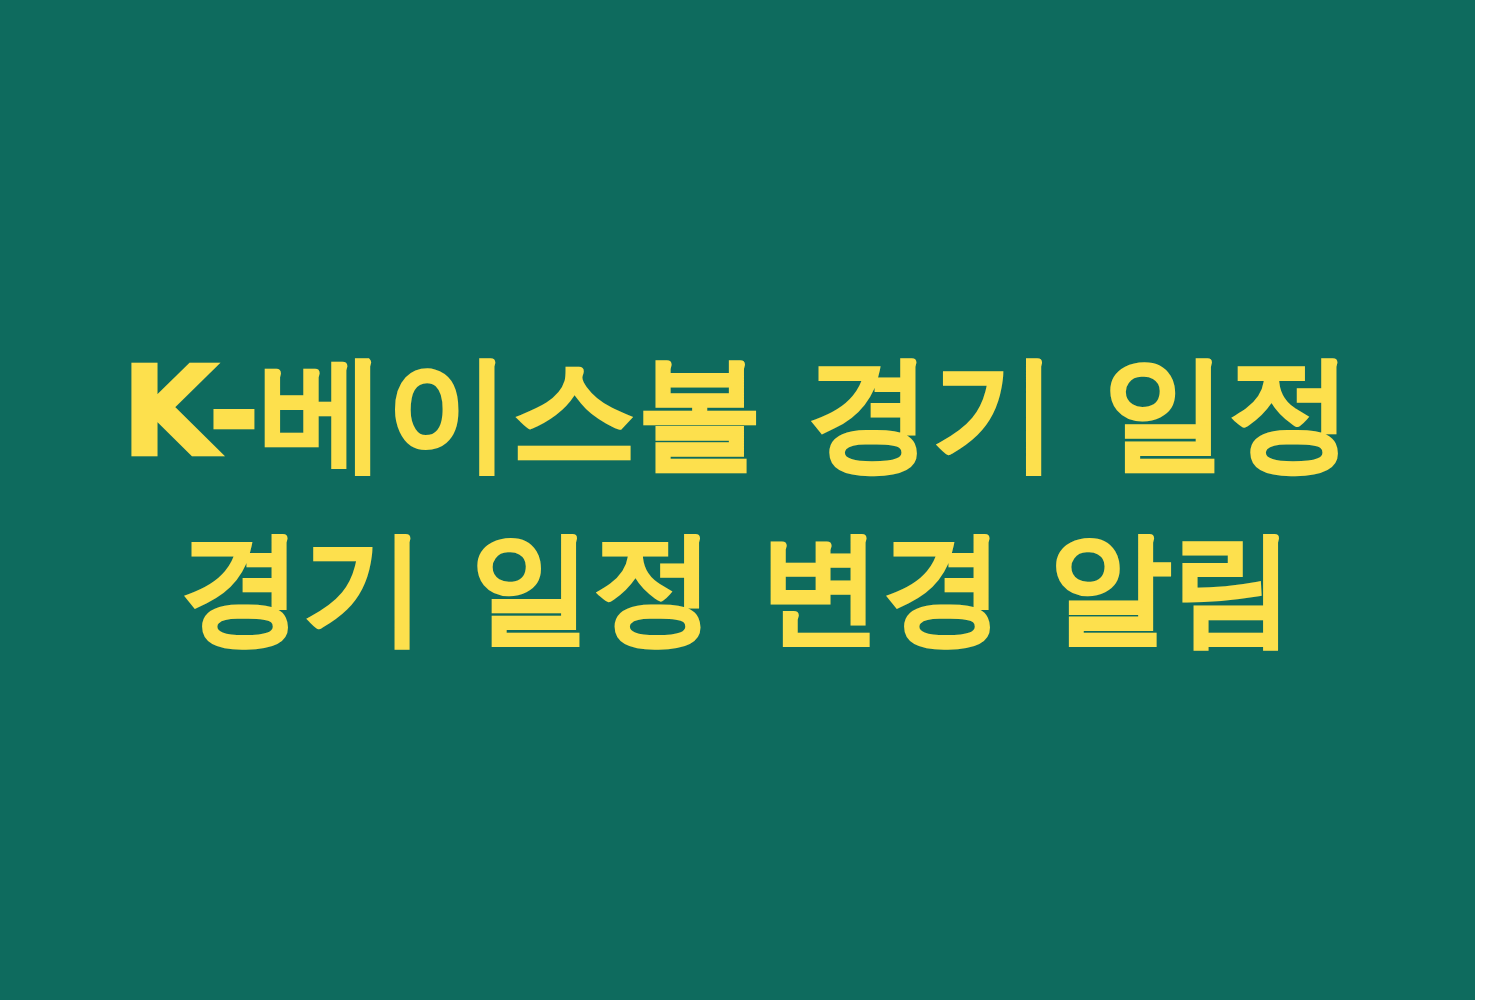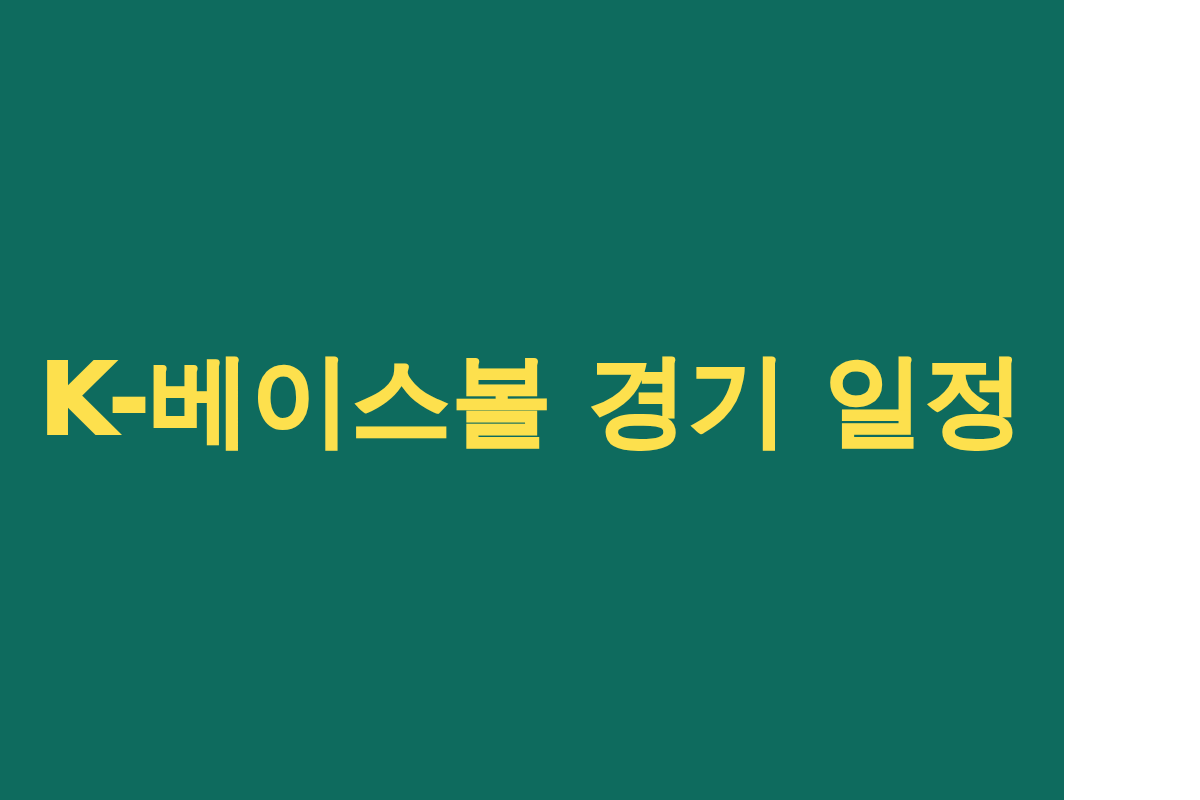--- a/index.html
+++ b/index.html
@@ -12,21 +12,21 @@
     width: 1200px;
     height: 800px;
     overflow: hidden;
     font-family: "Liberation Sans", "DejaVu Sans", sans-serif;
   }
 
   
   .banner {
     position: relative;
     box-sizing: border-box;
-    width: 1064px;
+    width: 1180px;
     height: 800px;
     background: #0E6B5E;
     display: flex;
     flex-direction: column;
     align-items: center;
     justify-content: center;
     overflow: hidden;
     -webkit-font-smoothing: antialiased;
   }
 
@@ -63,16 +63,17 @@
 </style>
 </head>
 <body>
 
 <div class="banner">
 
   <div class="headline">
 
     <span class="headline-line">K-베이스볼 경기 일정</span>
 
+    <span class="headline-line headline-line--secondary">경기 일정 변경 알림</span>
 
   </div>
 
 </div>
 
 </body></html>

